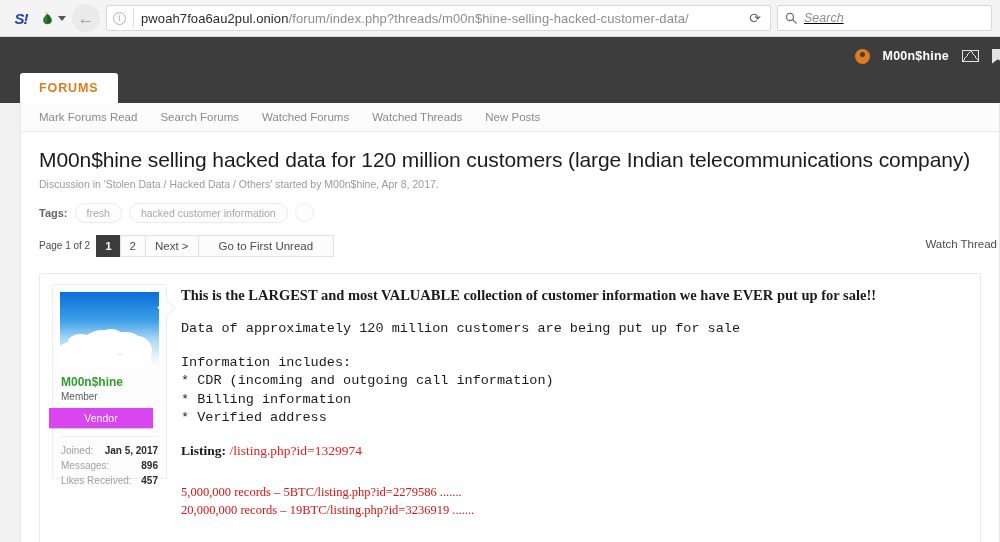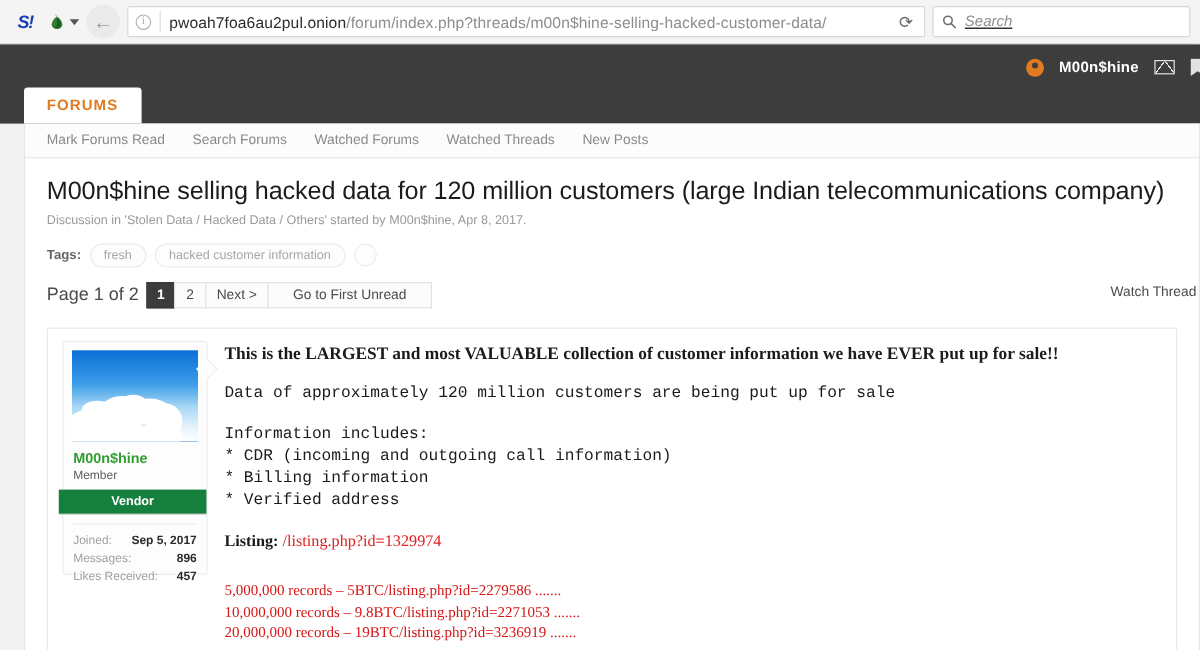--- a/index.html
+++ b/index.html
@@ -321,21 +321,21 @@
     display: flex;
     align-items: center;
     position: relative;
   }
   .pager {
     display: flex;
     align-items: center;
     gap: 0;
   }
   .pager-text {
-    font-size: 15px;
+    font-size: 10px;
     color: #4b4b4b;
     margin-right: 7px;
   }
   .pg {
     font-size: 11.5px;
     color: #4b4b4b;
     border: 1px solid #e2e2e2;
     background: #fcfcfc;
     padding: 3px 9px;
     margin-left: -1px;
@@ -423,25 +423,25 @@
   }
   .utitle {
     margin: 2px 8px 0 8px;
     font-size: 10px;
     color: #5e5e5e;
   }
 
   .vendor-banner {
     margin-top: 6px;
     margin-left: -4px;
-    width: 123px;
-    background: #15803d;
+    width: 104px;
+    background: #d946ef;
     color: #ffffff;
     font-size: 10.5px;
-    font-weight: bold;
+    font-weight: normal;
     text-align: center;
     padding: 4px 0;
     box-shadow: 0 1px 0 rgba(0,0,0,0.18);
   }
 
   .ustats {
     margin: 8px 8px 0 8px;
     border-top: 1px solid #eeeeee;
     padding-top: 6px;
   }
@@ -594,21 +594,21 @@
             <span class="cloud c5"></span>
             <span class="cloud c6"></span>
             <span class="cloud c7"></span>
           </div>
           <div class="uname">M00n$hine</div>
           <div class="utitle">Member</div>
           <div class="vendor-banner">Vendor</div>
           <div class="ustats">
             <div class="ustat-row">
               <span class="ustat-k">Joined:</span>
-              <span class="ustat-v">Sep 5, 2017</span>
+              <span class="ustat-v">Jan 5, 2017</span>
             </div>
             <div class="ustat-row">
               <span class="ustat-k">Messages:</span>
               <span class="ustat-v">896</span>
             </div>
             <div class="ustat-row">
               <span class="ustat-k">Likes Received:</span>
               <span class="ustat-v">457</span>
             </div>
           </div>
@@ -631,23 +631,20 @@
             <span class="listing-link">/listing.php?id=1329974</span>
           </div>
 
           <div class="pb-gap"></div>
           <div class="pb-gap-sm"></div>
 
           <div class="price-line">
             <b>5,000,000 records – 5BTC</b><span>/listing.php?id=2279586</span><span class="tail"> .......</span>
           </div>
           <div class="price-line">
-            <b>10,000,000 records – 9.8BTC</b><span>/listing.php?id=2271053</span><span class="tail"> .......</span>
-          </div>
-          <div class="price-line">
             <b>20,000,000 records – 19BTC</b><span>/listing.php?id=3236919</span><span class="tail"> .......</span>
           </div>
 
         </div>
       </div>
 
     </div>
   </div>
 </div>
 

